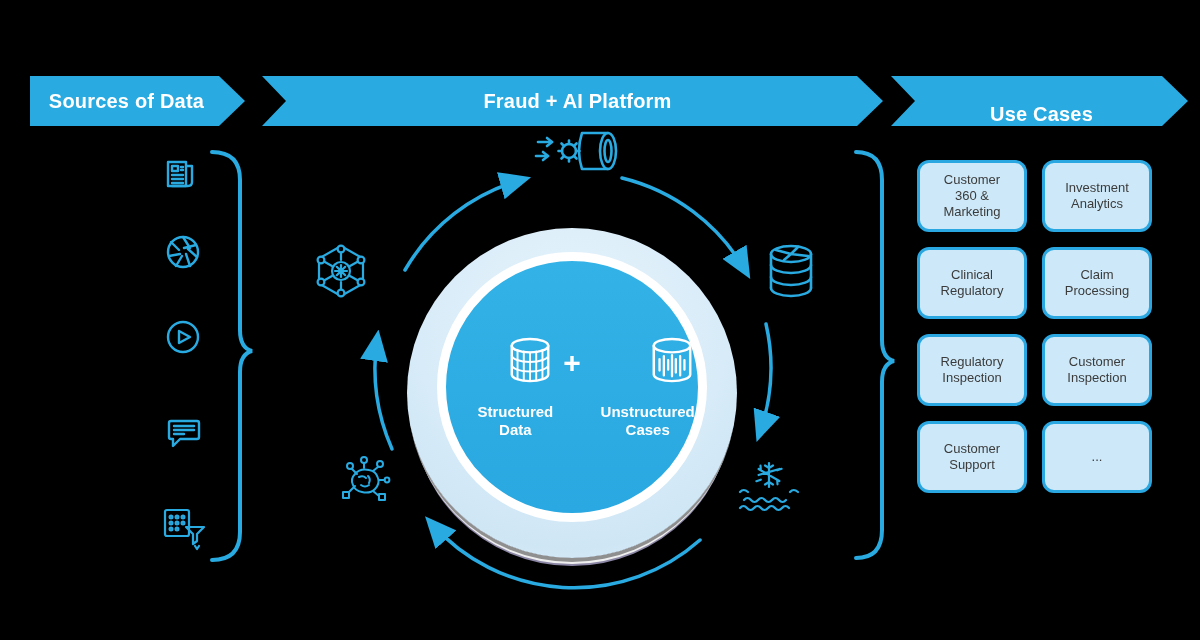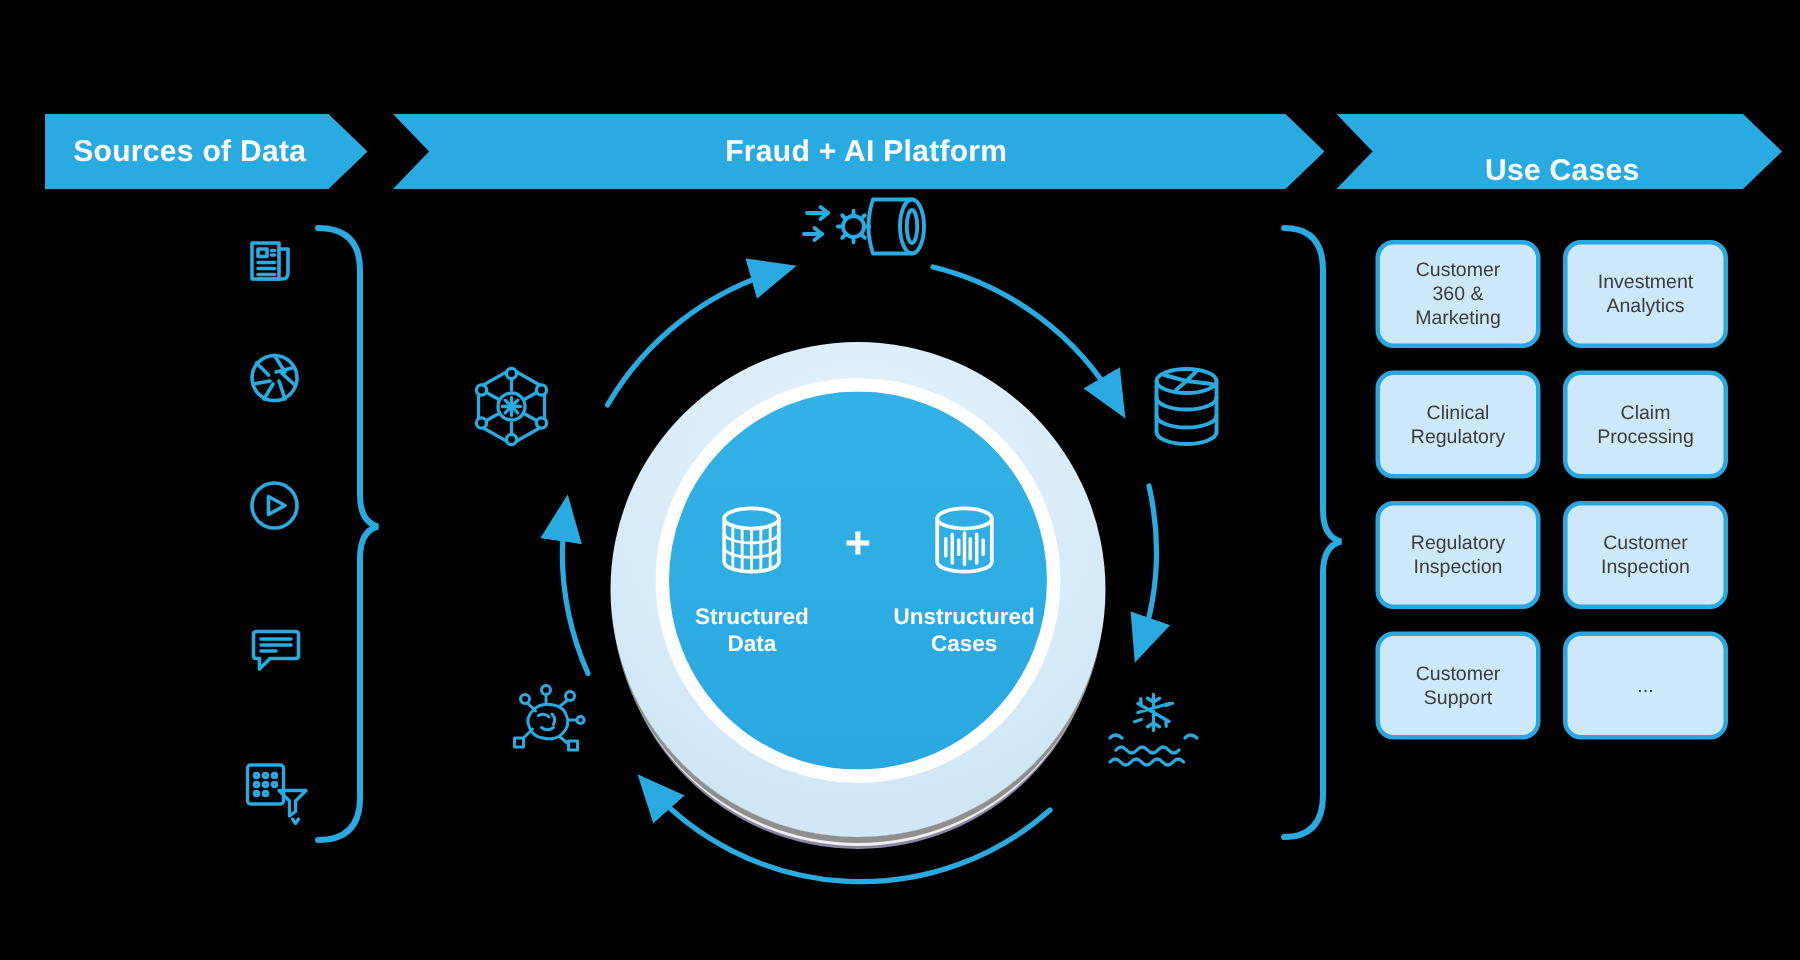--- a/index.html
+++ b/index.html
@@ -23,21 +23,21 @@
   svg{display:block;overflow:visible;}
   
   .disk-outer{position:absolute;left:407px;top:228px;width:330px;height:330px;border-radius:50%;
      background:radial-gradient(circle at 50% 30%, #e9f5fc 0%, #d7ebf8 55%, #cfe6f5 78%, #e3f1fa 100%);
      box-shadow:0 5px 0 -1px #8f8f8f, 0 9px 0 -3px #efefef, 0 12px 0 -4px #8c86a5;
      display:flex;align-items:center;justify-content:center;}
   .disk-inner{width:252px;height:252px;border-radius:50%;border:9px solid #fff;margin-top:-12px;
      background:linear-gradient(180deg,#33b2e7 0%,#29a8e1 100%);
      display:flex;align-items:center;justify-content:center;}
   .disk-content{display:flex;align-items:flex-start;gap:10px;}
-  .disk-col{display:flex;flex-direction:column;align-items:center;gap:17px;width:104px;}
+  .disk-col{display:flex;flex-direction:column;align-items:flex-end;gap:17px;width:104px;}
   .disk-label{color:#fff;font-weight:700;font-size:15px;line-height:1.15;text-align:center;white-space:pre-line;}
   .plus{color:#fff;font-weight:700;font-size:30px;line-height:1;margin-top:12px;}
   
   .uc-grid{position:absolute;left:917px;top:160px;display:grid;
      grid-template-columns:110px 110px;grid-auto-rows:72px;column-gap:9px;row-gap:11px;gap:15px;}
   .uc-box{background:#cde9f9;border:3px solid #2aa7e0;border-radius:12px;box-sizing:border-box;
      display:flex;align-items:center;justify-content:center;text-align:center;
      color:#3b3b3b;font-size:13px;line-height:1.25;white-space:pre-line;}
 </style>
 </head>

